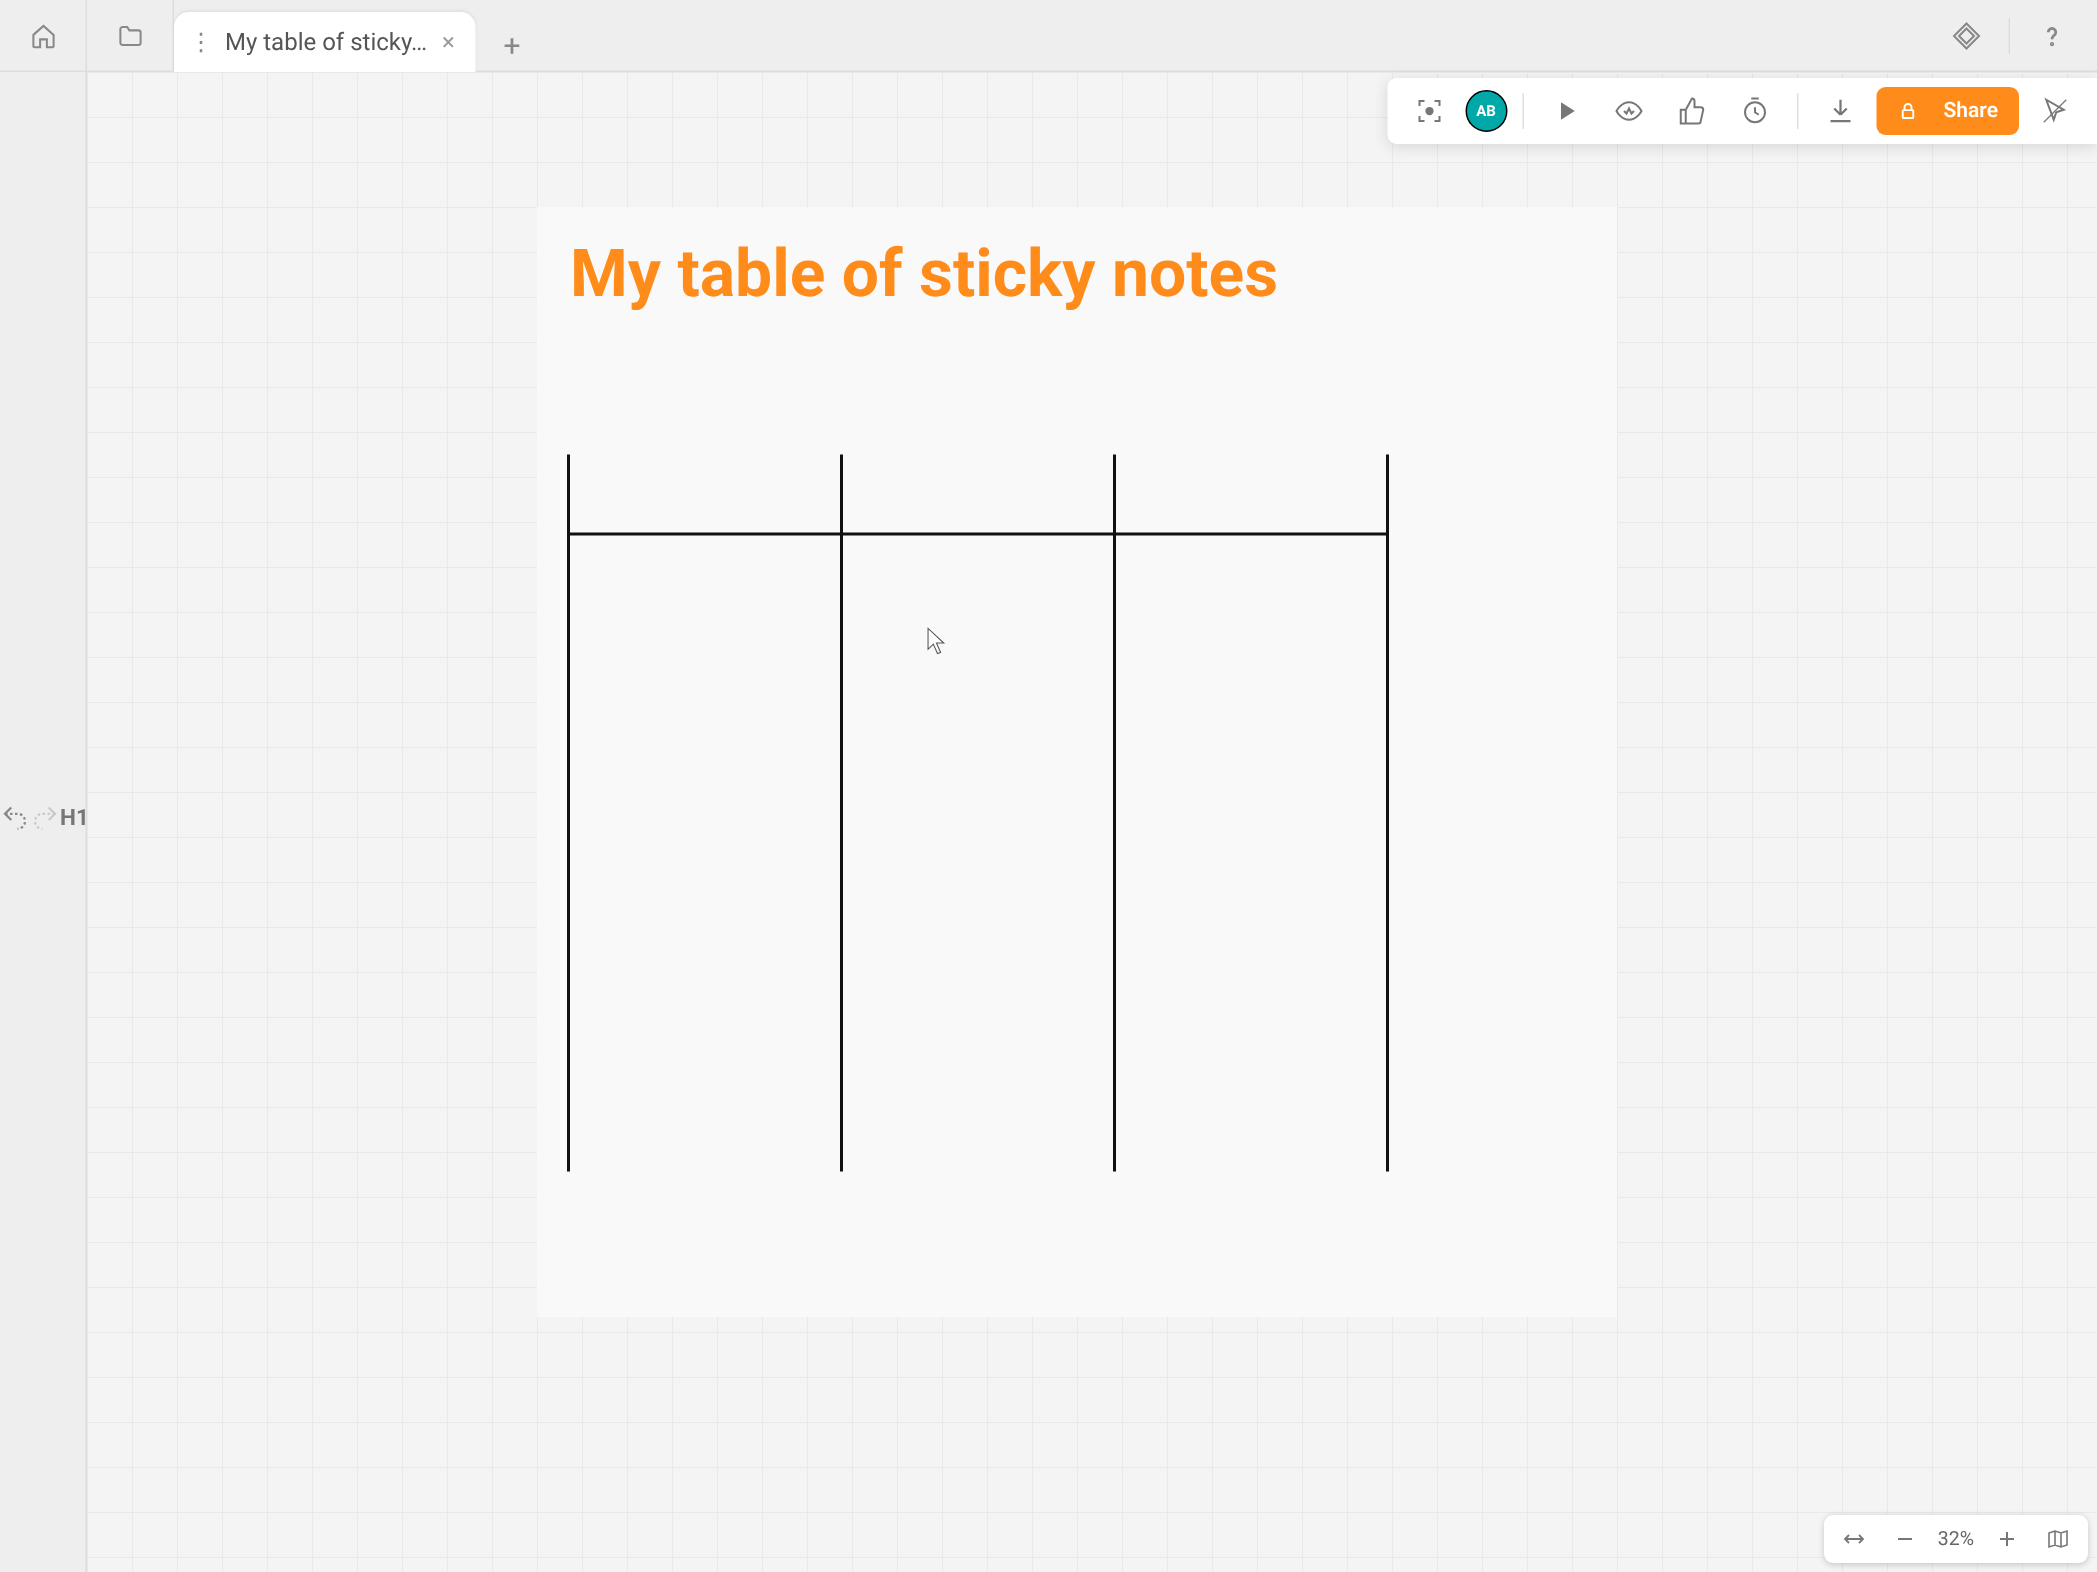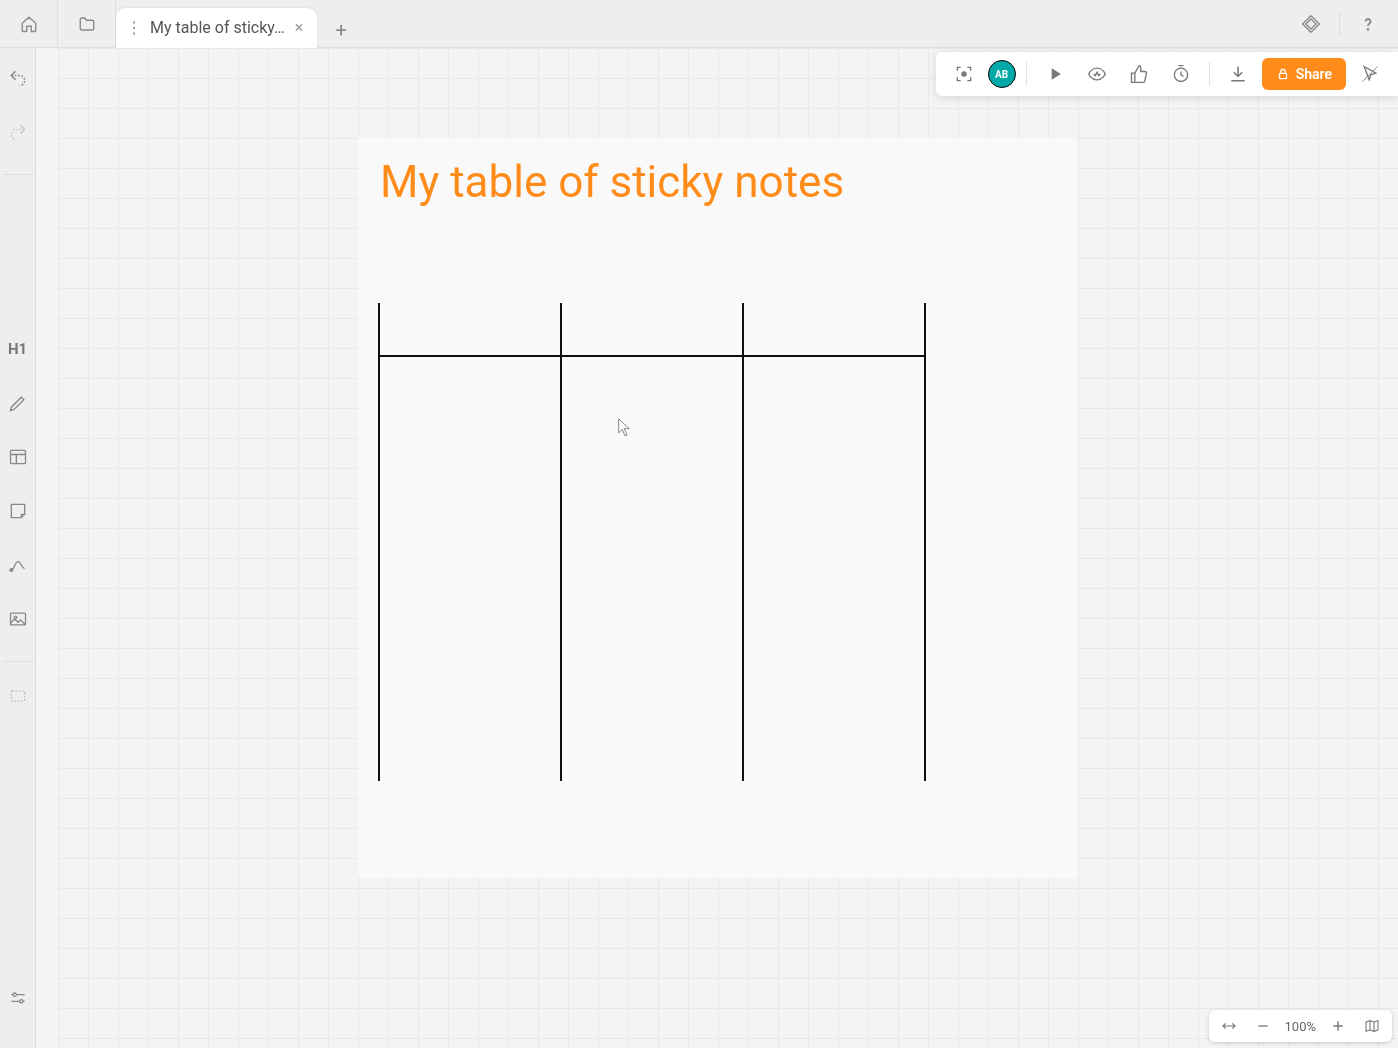--- a/index.html
+++ b/index.html
@@ -18,46 +18,46 @@
 .tab .tab-title { color: #555; font-size: 16px; white-space: nowrap; overflow: hidden; text-overflow: ellipsis; max-width: 140px; }
 .tab .close { margin-left: auto; color: #999; font-size: 16px; cursor: pointer; padding-left: 10px; }
 .new-tab { width: 36px; height: 36px; display: flex; align-items: center; justify-content: center; color: #888; cursor: pointer; margin-left: 6px; font-size: 20px; }
 
 .topbar-right { margin-left: auto; display: flex; align-items: center; padding-right: 12px; gap: 4px; }
 .top-right-btn { width: 36px; height: 36px; display: flex; align-items: center; justify-content: center; color: #888; cursor: pointer; }
 .top-right-btn svg { width: 20px; height: 20px; }
 .vdiv-top { width: 1px; height: 24px; background: #ddd; margin: 0 6px; }
 
 
-.leftbar { position: absolute; top: 48px; left: 0; width: 36px; bottom: 0; background: #eeeeee; border-right: 1px solid #ddd; display: flex; flex-direction: column; align-items: center; padding-top: 12px; }
+.leftbar { position: absolute; top: 48px; left: 0; width: 58px; bottom: 0; background: #eeeeee; border-right: 1px solid #ddd; display: flex; align-items: center; padding-top: 12px; }
 .left-tool { width: 36px; height: 36px; display: flex; align-items: center; justify-content: center; color: #888; cursor: pointer; margin-bottom: 18px; }
 .left-tool svg { width: 20px; height: 20px; }
 .left-divider { width: 30px; height: 1px; background: #ddd; margin: 6px 0 16px 0; }
 .left-tool.h1 { font-weight: 700; color: #777; font-size: 15px; }
 .leftbar-bottom { margin-top: auto; margin-bottom: 14px; }
 
 
 .canvas { position: absolute; top: 48px; left: 58px; right: 0; bottom: 0; background: #f4f4f4;
   background-image: linear-gradient(#e9e9e9 1px, transparent 1px), linear-gradient(90deg, #e9e9e9 1px, transparent 1px);
   background-size: 30px 30px; }
 .frame { position: absolute; top: 90px; left: 300px; width: 420px; background: #f9f9f9; padding: 18px 22px; }
-.frame-title { font-size: 44px; font-weight: 400; color: #ff8c1a; }
+.frame-title { font-size: 44px; font-weight: 700; color: #ff8c1a; }
 
 .vline { position: absolute; width: 2px; background: #111; }
 .hline { position: absolute; height: 2px; background: #111; }
 
 .cursor { position: absolute; width: 14px; height: 20px; pointer-events: none; }
 
 
 .float-toolbar { position: absolute; top: 48px; right: 0; height: 44px; background: #fff; border-radius: 6px 0 0 6px; box-shadow: 0 2px 10px rgba(0,0,0,0.12); display: flex; align-items: center; padding: 0 10px; gap: 6px; }
 .ftb-btn { width: 36px; height: 36px; display: flex; align-items: center; justify-content: center; color: #777; cursor: pointer; border-radius: 6px; }
 .ftb-btn svg { width: 20px; height: 20px; }
 .avatar { width: 28px; height: 28px; border-radius: 50%; background: #00a8a8; color: #fff; font-size: 10px; font-weight: 700; display: flex; align-items: center; justify-content: center; border: 1px solid #000000; }
 .vdiv { width: 1px; height: 24px; background: #e0e0e0; margin: 0 4px; }
-.share-btn { background: #ff8c1a; color: #fff; font-weight: 600; font-size: 14px; padding: 8px 14px; border-radius: 6px; display: flex; align-items: center; gap: 6px; cursor: pointer; }
+.share-btn { background: #ff8c1a; color: #fff; font-weight: 600; font-size: 14px; padding: 8px 14px; border-radius: 6px; display: flex; align-items: center; gap: 17px; cursor: pointer; }
 .share-btn svg { width: 14px; height: 14px; }
 
 
 .zoombar { position: absolute; bottom: 6px; right: 6px; height: 32px; background: #fff; border-radius: 6px; box-shadow: 0 1px 4px rgba(0,0,0,0.18); display: flex; align-items: center; padding: 0 6px; gap: 6px; }
 .zoom-btn { width: 28px; height: 28px; display: flex; align-items: center; justify-content: center; color: #777; cursor: pointer; }
 .zoom-btn svg { width: 16px; height: 16px; }
 .zoom-level { font-size: 13px; color: #666; padding: 0 2px; }
 </style>
 </head>
 <body>
@@ -241,21 +241,21 @@
       <div class="zoom-btn">
         <svg viewBox="0 0 24 24" fill="none" stroke="currentColor" stroke-width="1.8">
             <path d="M3 12h18M7 8l-4 4 4 4M17 8l4 4-4 4"></path>
           </svg>
       </div>
       <div class="zoom-btn">
         <svg viewBox="0 0 24 24" stroke="currentColor" stroke-width="2">
             <path d="M5 12h14"></path>
           </svg>
       </div>
-      <div class="zoom-level">100%</div>
+      <div class="zoom-level">32%</div>
       <div class="zoom-btn">
         <svg viewBox="0 0 24 24" stroke="currentColor" stroke-width="2">
             <path d="M12 5v14M5 12h14"></path>
           </svg>
       </div>
       <div class="zoom-btn">
         <svg viewBox="0 0 24 24" fill="none" stroke="currentColor" stroke-width="1.6">
             <path d="M9 4L3 6v14l6-2 6 2 6-2V4l-6 2-6-2zM9 4v14M15 6v14"></path>
           </svg>
       </div>

